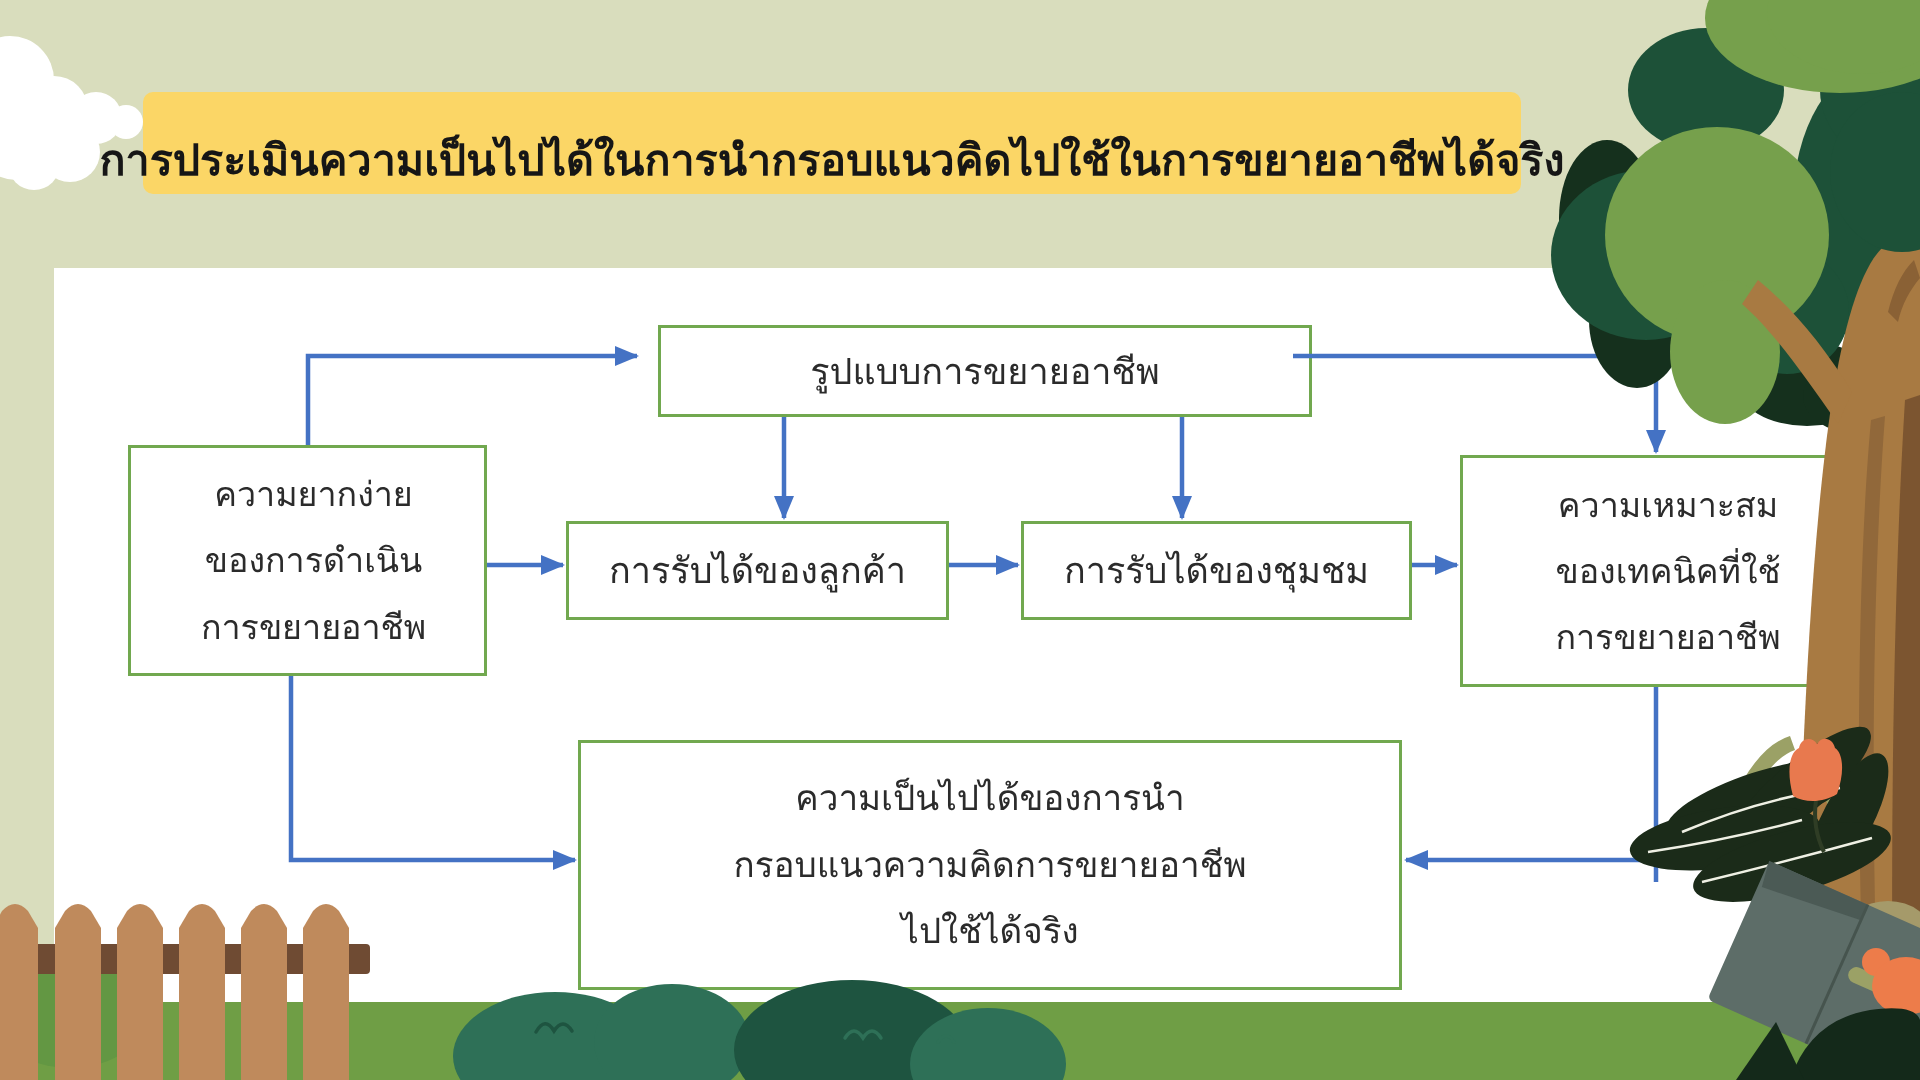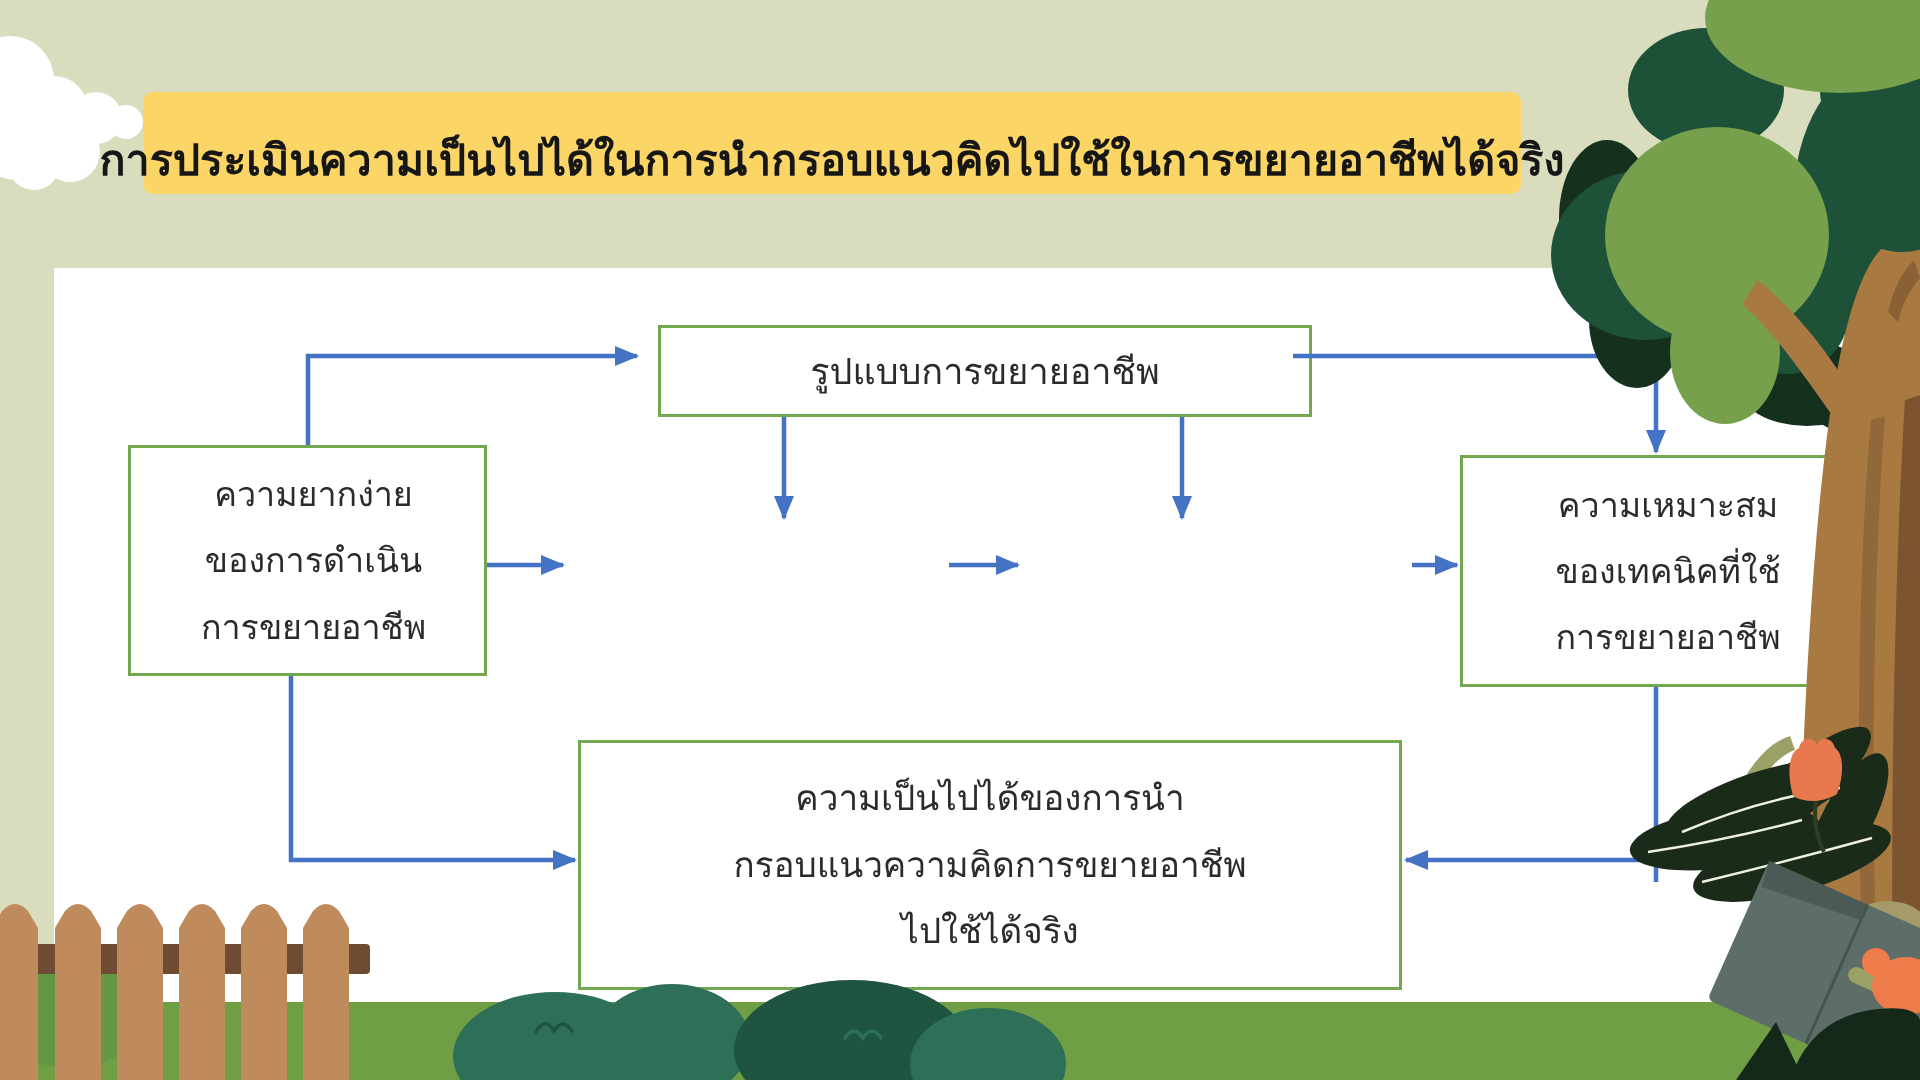--- a/index.html
+++ b/index.html
@@ -53,20 +53,26 @@
     <span>การประเมินความเป็นไปได้ในการนำกรอบแนวคิดไปใช้ในการขยายอาชีพได้จริง</span>
   </div>
 
   <div class="node node-pattern">
     <span class="node-label">รูปแบบการขยายอาชีพ</span>
   </div>
   <div class="node node-difficulty">
     <span class="node-label">ความยากง่าย
 ของการดำเนิน
 การขยายอาชีพ</span>
+  </div>
+  <div class="node node-customer">
+    <span class="node-label">การรับได้ของลูกค้า</span>
+  </div>
+  <div class="node node-community">
+    <span class="node-label">การรับได้ของชุมชม</span>
   </div>
   <div class="node node-technique">
     <span class="node-label">ความเหมาะสม
 ของเทคนิคที่ใช้
 การขยายอาชีพ</span>
   </div>
   <div class="node node-feasibility">
     <span class="node-label">ความเป็นไปได้ของการนำ
 กรอบแนวความคิดการขยายอาชีพ
 ไปใช้ได้จริง</span>

